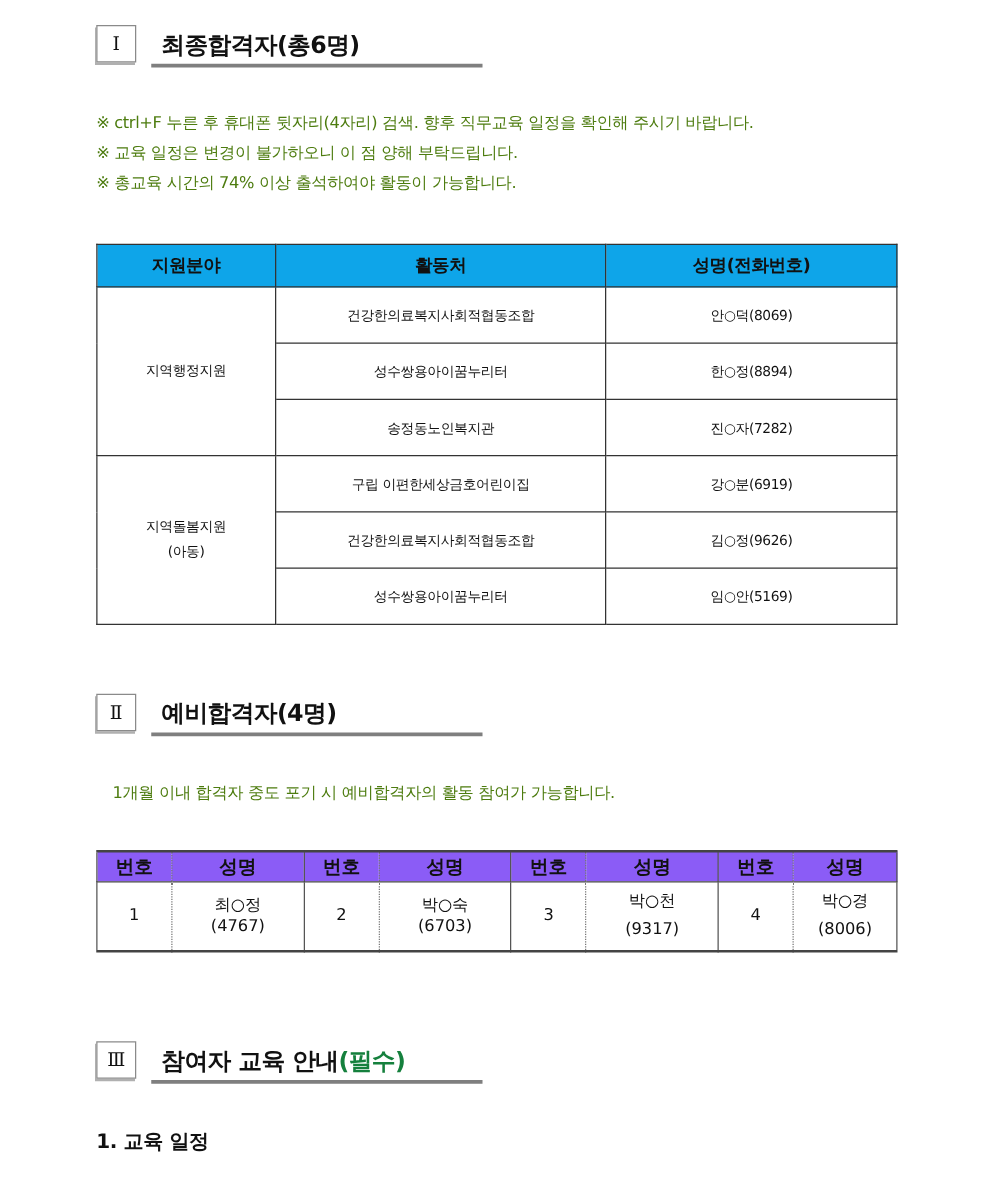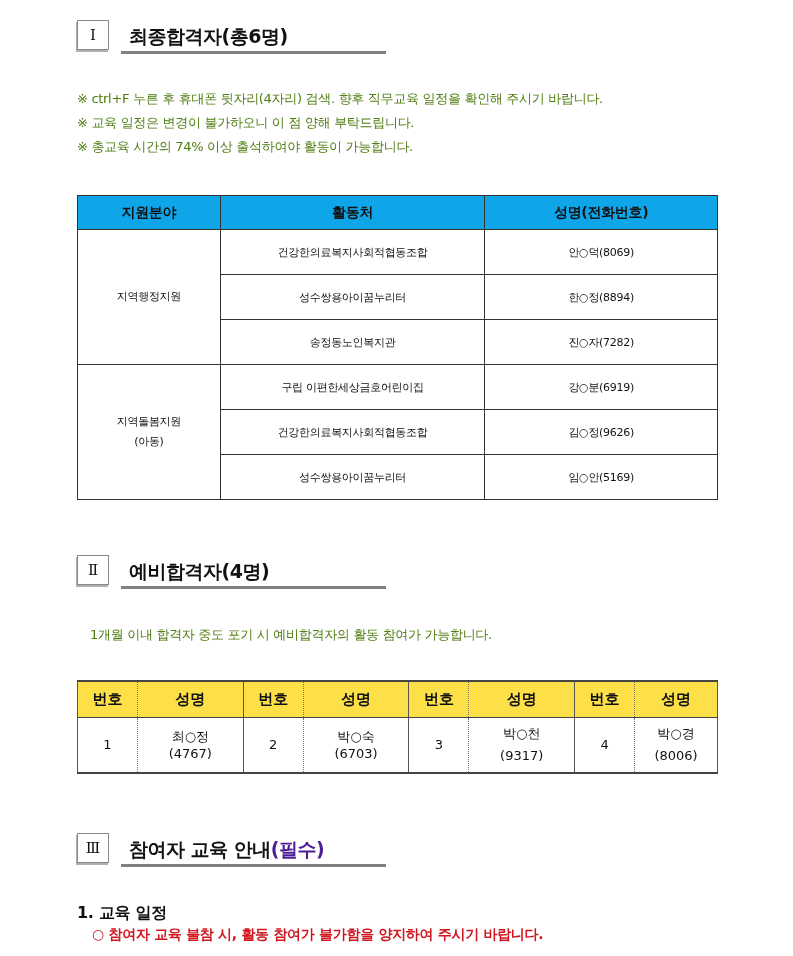--- a/index.html
+++ b/index.html
@@ -18,40 +18,40 @@
       box-shadow: -1px 2px 0 #b0b0b0;
       font-family: "DejaVu Serif", "Liberation Serif", serif;
       font-size: 15px; line-height: 28px; text-align: center; color: #111;
     }
     .sec-title {
       position: absolute; left: 44px; top: 0; width: 265px; height: 34px;
       border-bottom: 3px solid #7f7f7f;
       font-size: 19px; font-weight: bold; line-height: 32px; padding-left: 8px;
       letter-spacing: -0.5px; white-space: nowrap;
     }
-    .sec-title .red { color: #4c1d95; }
+    .sec-title .red { color: #15803d; }
 
     
     .notes { position: absolute; left: 77px; color: #4d7c0f; font-size: 13px; line-height: 24px; letter-spacing: -0.3px; }
     .notes div { white-space: nowrap; }
 
     
     table { border-collapse: collapse; position: absolute; }
     .t1 { left: 77px; top: 195px; width: 641px; }
     .t1 th, .t1 td {
       border: 1px solid #333; text-align: center; font-size: 11px; letter-spacing: -0.3px;
     }
     .t1 th { background: #0ea5e9; height: 34px; font-weight: bold; font-size: 14px; }
     .t1 td { height: 45px; font-weight: normal; }
     .t1 .cat { line-height: 20px; }
 
     
     .t2 { left: 77px; top: 680px; width: 641px; border-top: 2px solid #444; border-bottom: 2px solid #444; }
     .t2 th, .t2 td { text-align: center; font-size: 13px; }
-    .t2 th { background: #fde047; height: 36px; font-weight: bold; font-size: 15px; border-bottom: 1px solid #444; }
+    .t2 th { background: #8b5cf6; height: 24px; font-weight: bold; font-size: 15px; border-bottom: 1px solid #444; }
     .t2 td { height: 56px; line-height: 17px; }
     .t2 .dash { border-right: 1px dotted #777; }
     .t2 .solid { border-right: 1px solid #555; }
     .t2 .first { border-left: 1px solid #555; }
     .t2 .last { border-right: 1px solid #555; }
 
     
     .sub-head { position: absolute; left: 77px; top: 903px; font-size: 16px; font-weight: bold; letter-spacing: -0.3px; }
     .sub-note { position: absolute; left: 92px; top: 926px; font-size: 14px; font-weight: bold; color: #d0161f; letter-spacing: -0.3px; white-space: nowrap; }
   </style>
@@ -170,15 +170,14 @@
     </tr>
   </tbody>
     </table>
 
   <div class="sec-head" style="top:833px;">
     <div class="sec-box">Ⅲ</div>
     <div class="sec-title"><span>참여자 교육 안내</span><span class="red">(필수)</span></div>
   </div>
 
   <div class="sub-head">1. 교육 일정</div>
-  <div class="sub-note">○ 참여자 교육 불참 시, 활동 참여가 불가함을 양지하여 주시기 바랍니다.</div>
 
 </div>
 
 </body></html>

